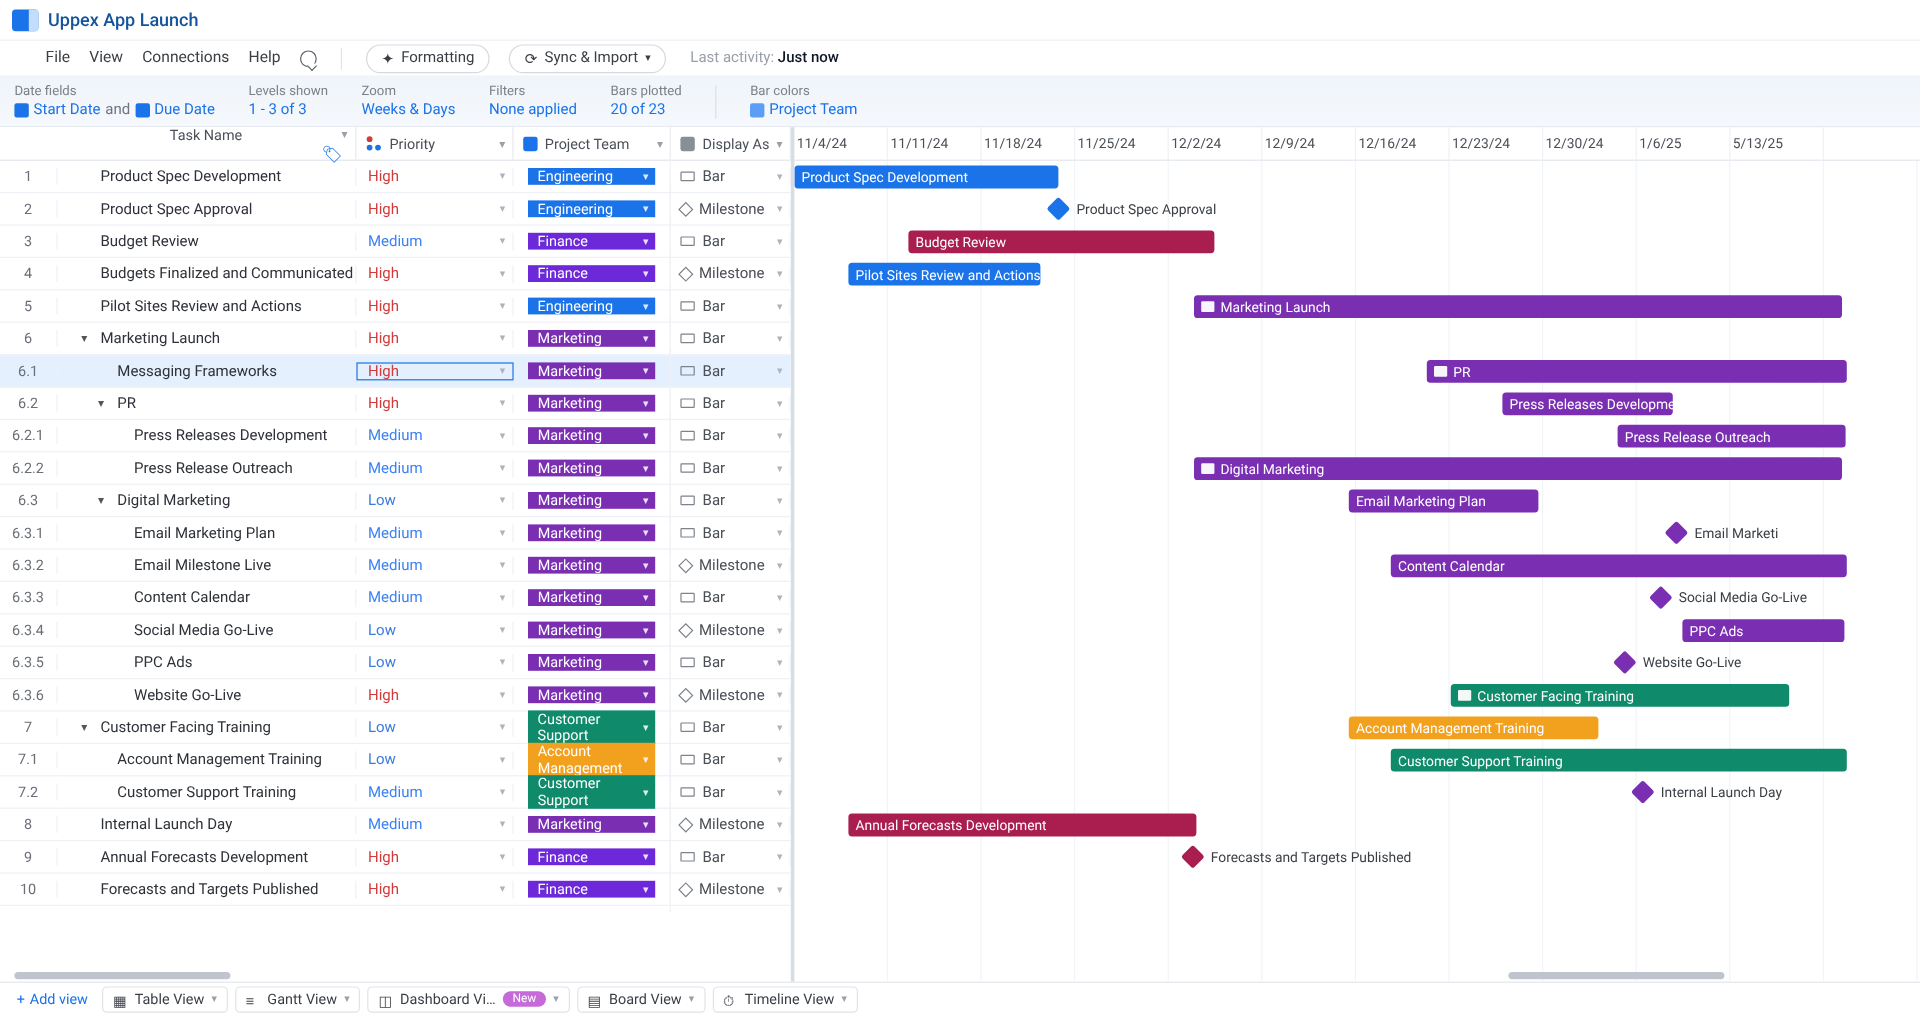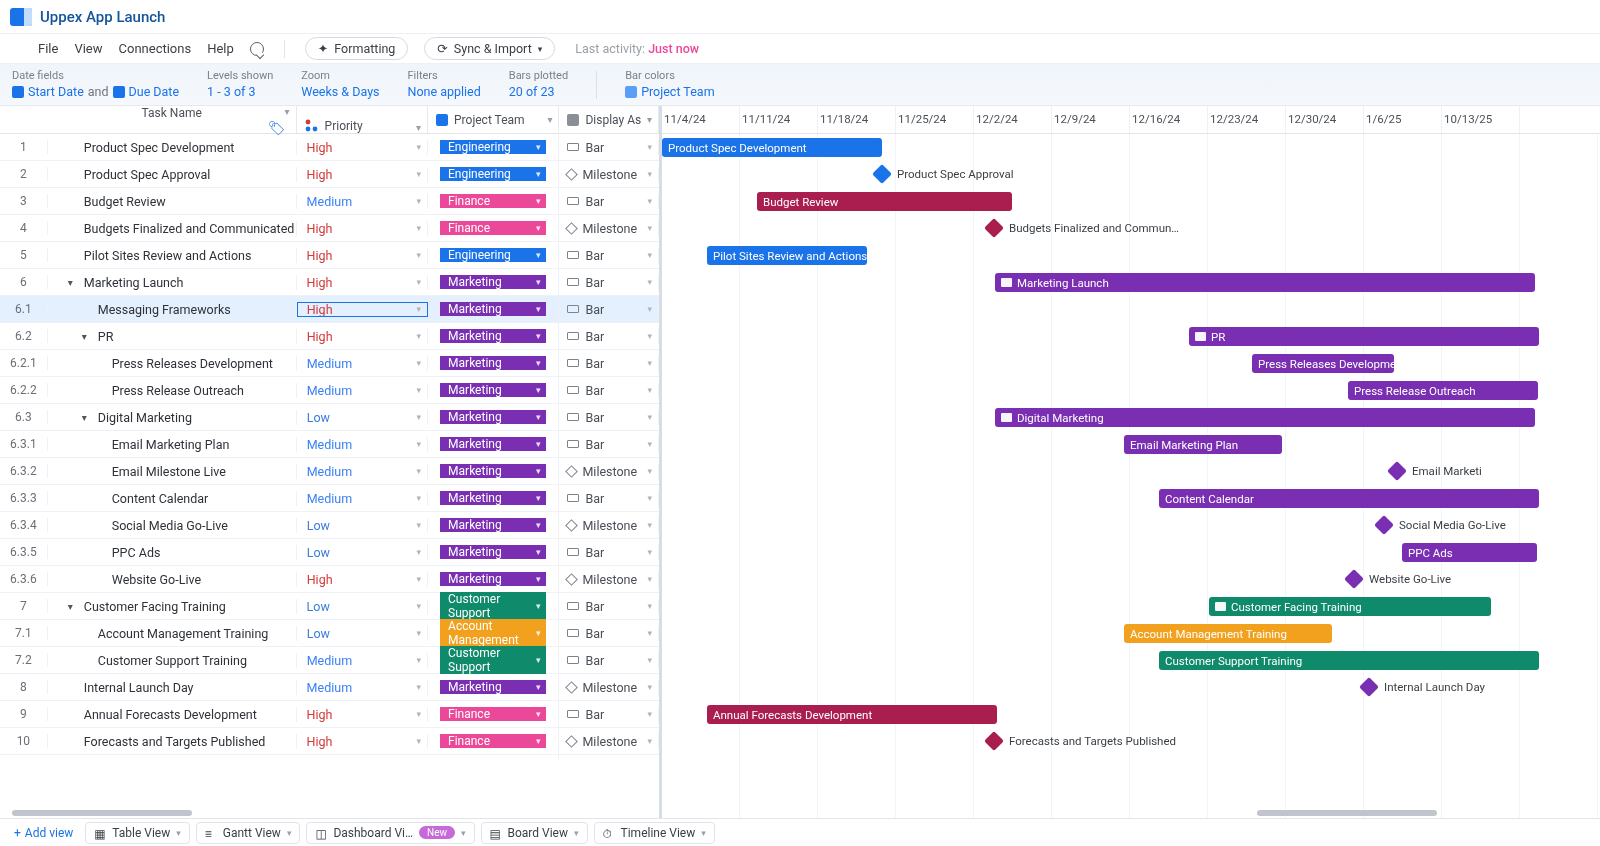--- a/index.html
+++ b/index.html
@@ -9,21 +9,21 @@
 .titlebar { display: flex; align-items: center; height: 34px; padding: 0 10px; border-bottom: 1px solid #eef0f4; }
 .titlebar .logo { width: 22px; height: 18px; background: #1a73e8; border-radius: 3px; margin-right: 8px; position: relative; }
 .titlebar .logo::after { content:""; position:absolute; right:0; top:0; bottom:0; width:8px; background:#c5ddfd; border-radius:0 3px 3px 0;}
 .titlebar .title { color: #14549c; font-size: 15px; font-weight: 500; }
 
 .menubar { display: flex; align-items: center; height: 30px; padding: 0 10px 0 38px; gap: 16px; font-size: 13px; color: #3a3f45; border-bottom: 1px solid #eef0f4; }
 .menubar .menu-item { cursor: pointer; }
 .menubar .divider { width:1px; height:18px; background:#e0e3e8; margin:0 4px;}
 .menubar .pillbtn { display:flex; align-items:center; gap:6px; border:1px solid #d6dae0; border-radius:14px; padding:3px 12px; font-size:12.5px; cursor:pointer;}
 .menubar .activity { color:#9aa0a9; font-size:12.5px; margin-left:4px;}
-.menubar .activity b { color:#ec4899; font-weight:500;}
+.menubar .activity b { color:#0f172a; font-weight:500;}
 .chat-icon { width:14px; height:14px; border:1.5px solid #5a6068; border-radius:50%; position:relative;}
 .chat-icon::after{content:"";position:absolute;width:5px;height:5px;background:#fff;border-left:1.5px solid #5a6068;border-bottom:1.5px solid #5a6068;bottom:-3px;left:6px;transform:rotate(-45deg);}
 
 
 .configstrip { height: 42px; background: linear-gradient(#f0f5fb,#f5f8fc); display:flex; align-items:flex-end; padding:4px 12px 6px; gap:28px; font-size:11px; color:#7a8088; border-bottom:1px solid #e6eaf0;}
 .configstrip .group { display:flex; flex-direction:column; gap:2px;}
 .configstrip .val { color:#1a73e8; font-size:12.5px; display:flex; align-items:center; gap:4px;}
 .ico-sq{width:12px;height:12px;background:#1a73e8;border-radius:2px;display:inline-block;}
 .ico-sq2{width:12px;height:12px;background:#5a9ff5;border-radius:2px;display:inline-block;}
 
@@ -47,21 +47,21 @@
 .row .pricell{width:132px;padding:0 10px;border-right:1px solid #eef1f5;position:relative;}
 .row .pricell.selected{outline:1px solid #1a73e8;outline-offset:-1px;}
 .row .pricell .pdrop{position:absolute;right:6px;top:50%;transform:translateY(-50%);color:#b0b4ba;font-size:9px;}
 .pri-high{color:#d33a3a;}
 .pri-medium{color:#3b82f6;}
 .pri-low{color:#3b7ddd;}
 .row .teamcell{width:132px;padding:12px;border-right:1px solid #eef1f5;}
 .teamchip{height:100%;display:flex;align-items:center;padding:0 8px;color:#fff;font-size:12px;position:relative;border-radius:0;}
 .teamchip .tdrop{position:absolute;right:6px;font-size:9px;color:rgba(255,255,255,.85);}
 .team-eng{background:#1a73e8;}
-.team-fin{background:#ec4899;}
+.team-fin{background:#6d28d9;}
 .team-mkt{background:#7a2fb3;}
 .team-sup{background:#0f8a6b;}
 .team-acc{background:#f2a11f;}
 .row .dispcell{width:100px;padding:0 8px;display:flex;align-items:center;gap:6px;color:#4a4f56;border-right:1px solid #eef1f5;position:relative;}
 .row .dispcell .ddrop{position:absolute;right:6px;color:#b0b4ba;font-size:9px;}
 .ico-bar{width:12px;height:8px;border:1.3px solid #7d838b;border-radius:1px;}
 .ico-ms{width:9px;height:9px;border:1.3px solid #7d838b;transform:rotate(45deg);}
 
 
 .timehead{display:flex;height:28px;border-bottom:1px solid #e2e6eb;font-size:11.5px;color:#4b5058;}
@@ -168,21 +168,21 @@
       <div class="cell" style="width:250px;flex-direction:column;">
         <svg class="hi">
             <circle cx="3" cy="3" r="2.4" fill="#d33a3a"></circle>
             <circle cx="10" cy="10" r="2.4" fill="#1a73e8"></circle>
             <circle cx="3" cy="10" r="2.4" fill="#1a73e8"></circle>
           </svg>
         <span>Task Name</span>
         <span class="tag-icon" style="margin-left:auto;">🏷</span>
         <span class="drop">▾</span>
       </div>
-      <div class="cell" style="width:132px;align-items:flex-end;">
+      <div class="cell" style="width:132px;">
         <svg class="hi">
             <circle cx="3" cy="3" r="2.4" fill="#d33a3a"></circle>
             <circle cx="10" cy="10" r="2.4" fill="#1a73e8"></circle>
             <circle cx="3" cy="10" r="2.4" fill="#1a73e8"></circle>
           </svg>
         <span>Priority</span>
           <span class="drop">▾</span>
       </div>
       <div class="cell" style="width:132px;">
         <span class="ico-sq" style="margin-right:6px;"></span>
@@ -625,21 +625,21 @@
         <div class="wk">11/4/24</div>
         <div class="wk">11/11/24</div>
         <div class="wk">11/18/24</div>
         <div class="wk">11/25/24</div>
         <div class="wk">12/2/24</div>
         <div class="wk">12/9/24</div>
         <div class="wk">12/16/24</div>
         <div class="wk">12/23/24</div>
         <div class="wk">12/30/24</div>
         <div class="wk">1/6/25</div>
-        <div class="wk">10/13/25</div>
+        <div class="wk">5/13/25</div>
       </div>
     <div class="timebody">
       <div class="gridlines" id="gridlines">
           <div class="gl"></div>
           <div class="gl"></div>
           <div class="gl"></div>
           <div class="gl"></div>
           <div class="gl"></div>
           <div class="gl"></div>
           <div class="gl"></div>
@@ -658,26 +658,20 @@
           </div>
           <div class="ganttrow">
             <div class="ms" style="left: 213px;">
               <span class="diamond eng"></span>
               <span>Product Spec Approval</span>
             </div>
           </div>
           <div class="ganttrow">
             <div class="bar fin" style="left: 95px; width: 255px;">
               <span>Budget Review</span>
-            </div>
-          </div>
-          <div class="ganttrow">
-            <div class="ms" style="left: 325px;">
-              <span class="diamond fin"></span>
-              <span>Budgets Finalized and Commun…</span>
             </div>
           </div>
           <div class="ganttrow">
             <div class="bar eng" style="left: 45px; width: 160px;">
               <span>Pilot Sites Review and Actions</span>
             </div>
           </div>
           <div class="ganttrow">
             <div class="bar mkt folder" style="left: 333px; width: 540px;">
               <span>Marketing Launch</span>

